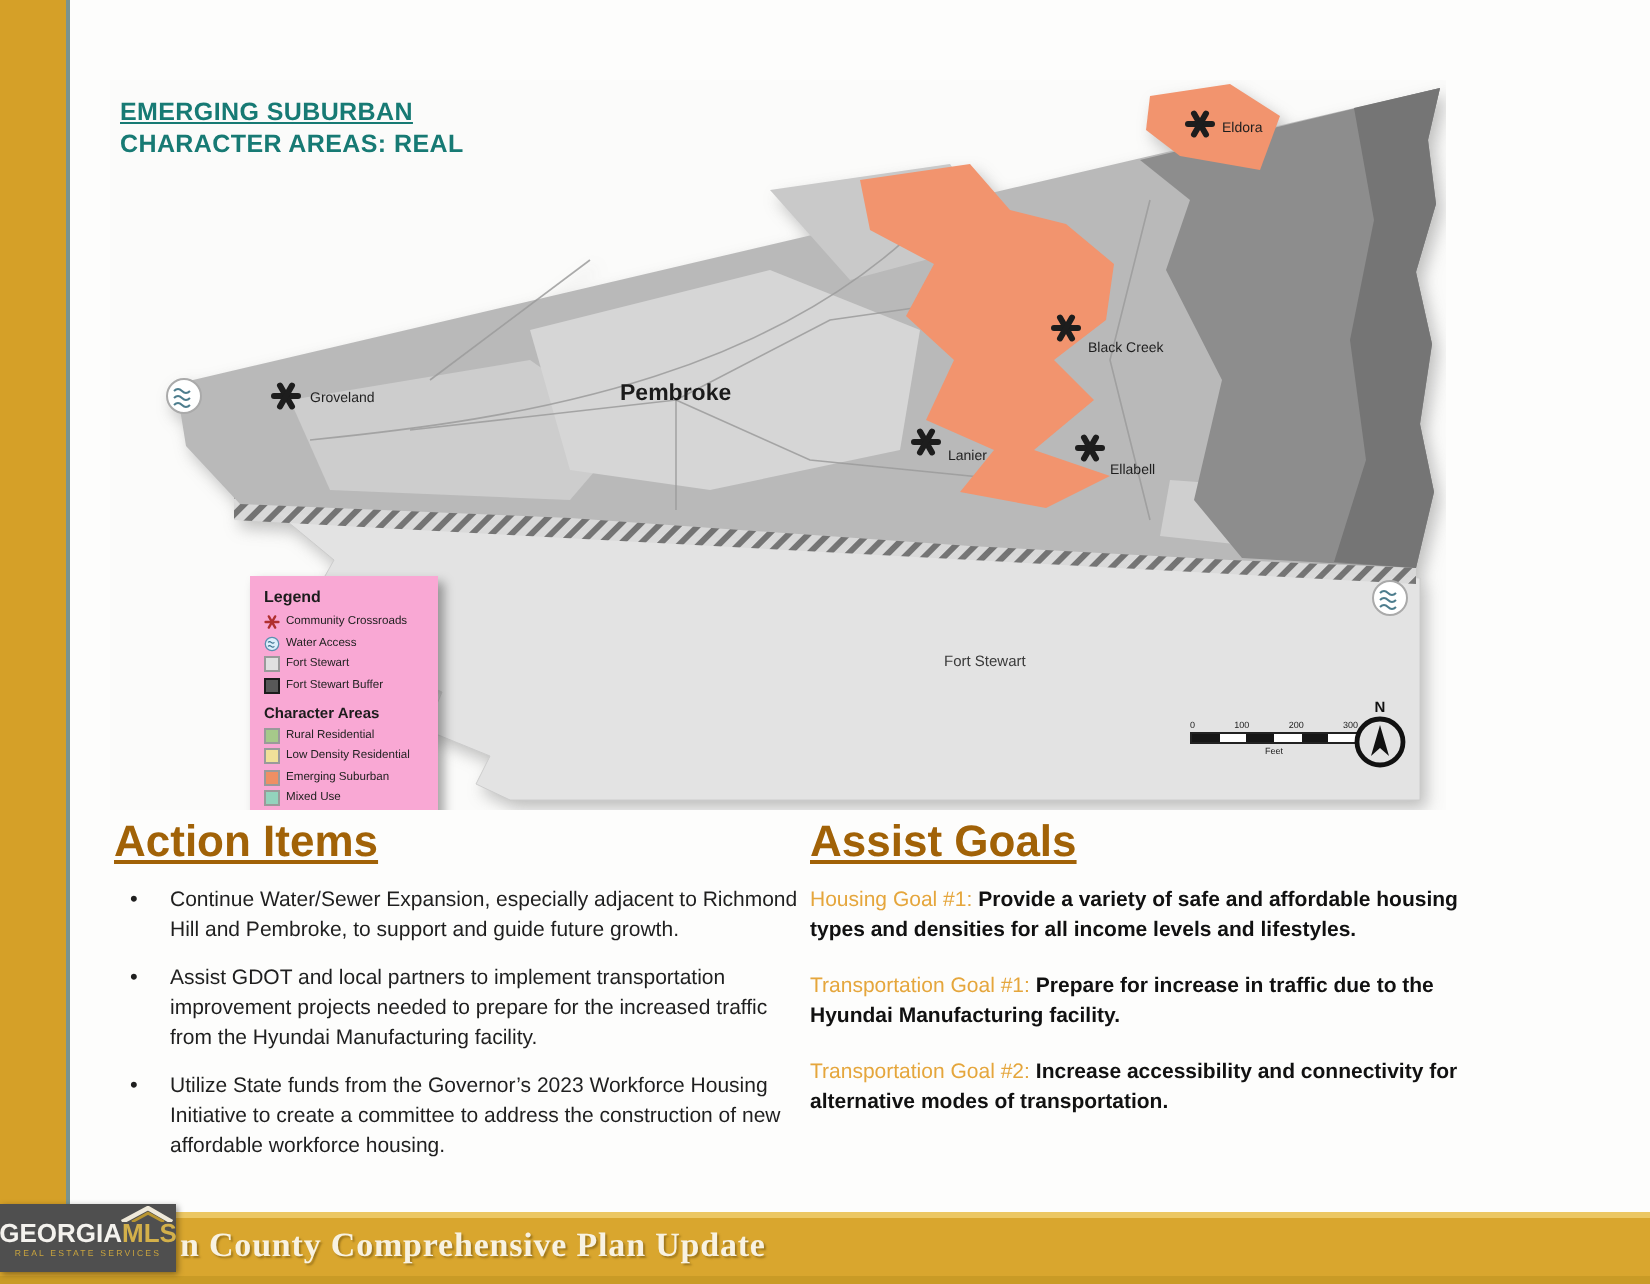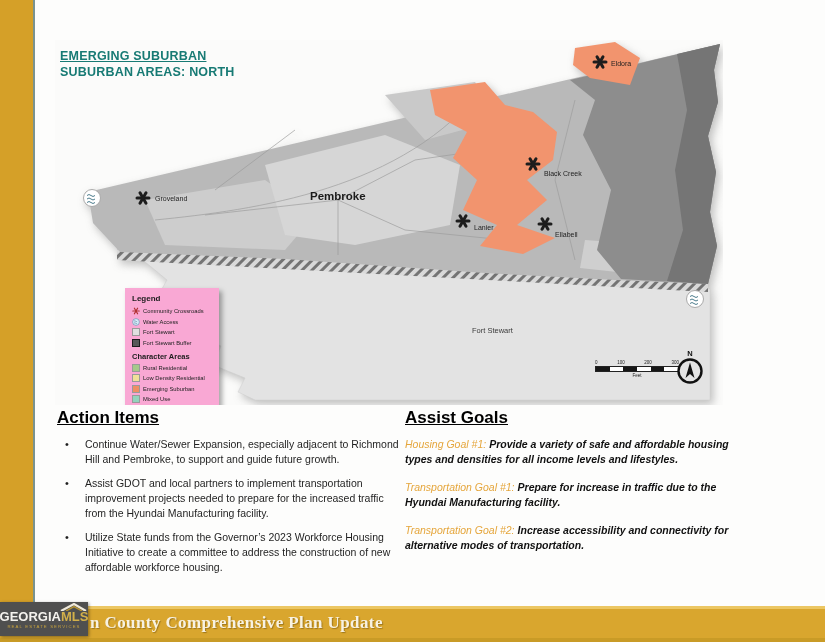--- a/index.html
+++ b/index.html
@@ -56,34 +56,34 @@
   .sb-ticks{display:flex;justify-content:space-between;font-size:4.5px;color:#222;margin-bottom:1px;}
   .sb-bar{display:flex;height:4px;border:1px solid #222;background:#fff;}
   .sb-bar span{flex:1;}
   .sb-bar span:nth-child(odd){background:#161616;}
   .sb-unit{text-align:center;font-size:4.5px;color:#222;margin-top:1px;}
   .compass{position:absolute;left:620px;top:310px;width:30px;text-align:center;z-index:5;}
   .compass .n{font-size:7.5px;font-weight:bold;color:#111;line-height:7px;}
 
   
   .col-heading{
-    font-size:17px;font-weight:bold;color:#000000;
+    font-size:22px;font-weight:bold;color:#a16207;
     text-decoration:underline;margin:0 0 9px 0;
   }
   .action-items{position:absolute;left:57px;top:408px;width:348px;}
   .action-items ul{margin:4px;padding:0;list-style:none;}
   .action-items li{
     position:relative;padding-left:24px;margin-bottom:9px;
     font-size:10.5px;line-height:15px;color:#1f1f1f;
   }
   .action-items li::before{
     content:"•";position:absolute;left:4px;top:0;color:#1f1f1f;font-size:11px;
   }
   .related-goals{position:absolute;left:405px;top:408px;width:342px;}
-  .related-goals p{margin:0 0 13px 0;font-size:10.5px;line-height:15px;color:#111;font-weight:bold;font-style:italic;}
+  .related-goals p{margin:0 0 13px 0;font-size:10.5px;line-height:15px;color:#111;font-weight:bold;}
   .goal-label{color:#e5a63c;font-weight:normal;margin-right:3px;}
 
   
   .footer{
     position:absolute;left:0;bottom:0;width:825px;height:36px;z-index:4;
     background:linear-gradient(#ecc763 0 3px,#d9a62e 3px 32px,#c99b26 32px 36px);
   }
   .footer-title{
     position:absolute;left:90px;top:7px;
     font-family:"Liberation Serif",serif;font-weight:bold;font-size:17px;
@@ -238,21 +238,21 @@
       <div class="n">N</div>
       <svg width="28" height="28" viewBox="0 0 28 28">
         <circle cx="14" cy="14" r="11.5" fill="none" stroke="#111" stroke-width="2.4"></circle>
         <path d="M14,5.5 L18.5,21 L14,17 L9.5,21 Z" fill="#111"></path>
       </svg>
     </div>
   </div>
 
   <div class="map-title" style="position:absolute;left:60px;top:48px;z-index:6;">
     <div class="l1">EMERGING SUBURBAN</div>
-    <div class="l2">SUBURBAN AREAS: NORTH</div>
+    <div class="l2">CHARACTER AREAS: REAL</div>
   </div>
 
   <div class="action-items">
     <h2 class="col-heading">Action Items</h2>
     <ul>
       <li>Continue Water/Sewer Expansion, especially adjacent to Richmond Hill and Pembroke, to support and guide future growth.</li>
       <li>Assist GDOT and local partners to implement transportation improvement projects needed to prepare for the increased traffic from the Hyundai Manufacturing facility.</li>
       <li>Utilize State funds from the Governor’s 2023 Workforce Housing Initiative to create a committee to address the construction of new affordable workforce housing.</li>
     </ul>
   </div>

